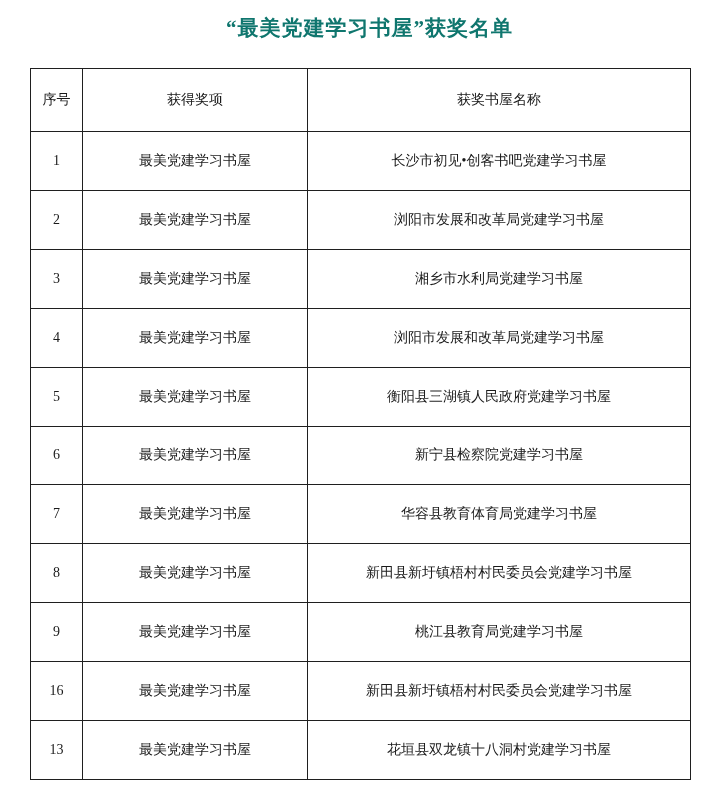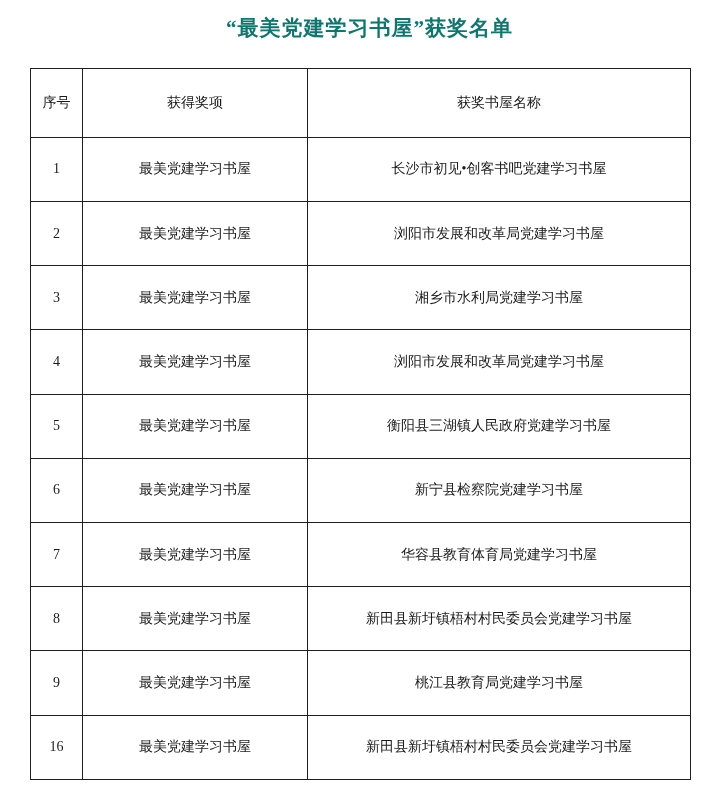--- a/index.html
+++ b/index.html
@@ -115,15 +115,20 @@
       <tr>
         <td>9</td>
         <td>最美党建学习书屋</td>
         <td>桃江县教育局党建学习书屋</td>
       </tr>
       <tr>
         <td>16</td>
         <td>最美党建学习书屋</td>
         <td>新田县新圩镇梧村村民委员会党建学习书屋</td>
       </tr>
+      <tr>
+        <td>13</td>
+        <td>最美党建学习书屋</td>
+        <td>花垣县双龙镇十八洞村党建学习书屋</td>
+      </tr>
     </tbody>
   </table>
 </div>
 
 </body></html>

